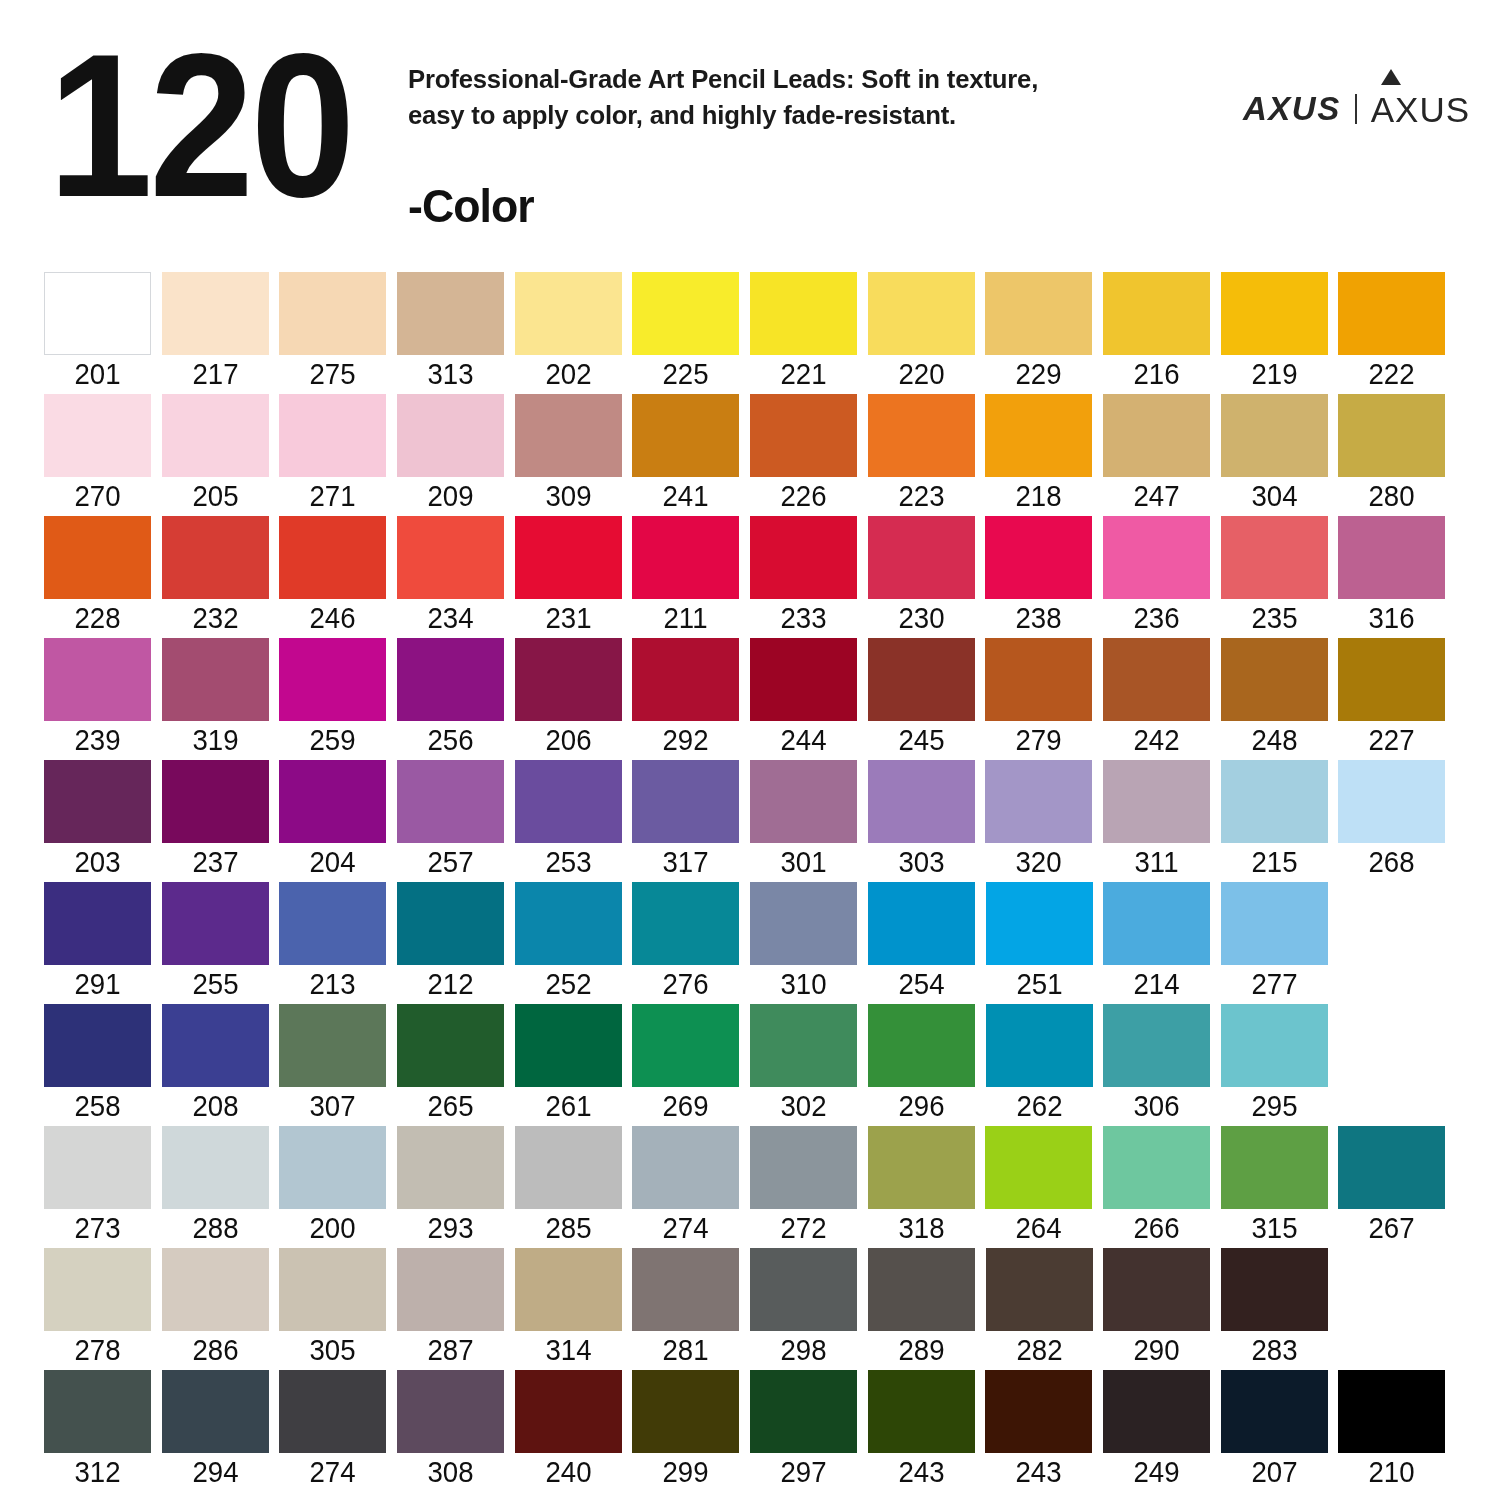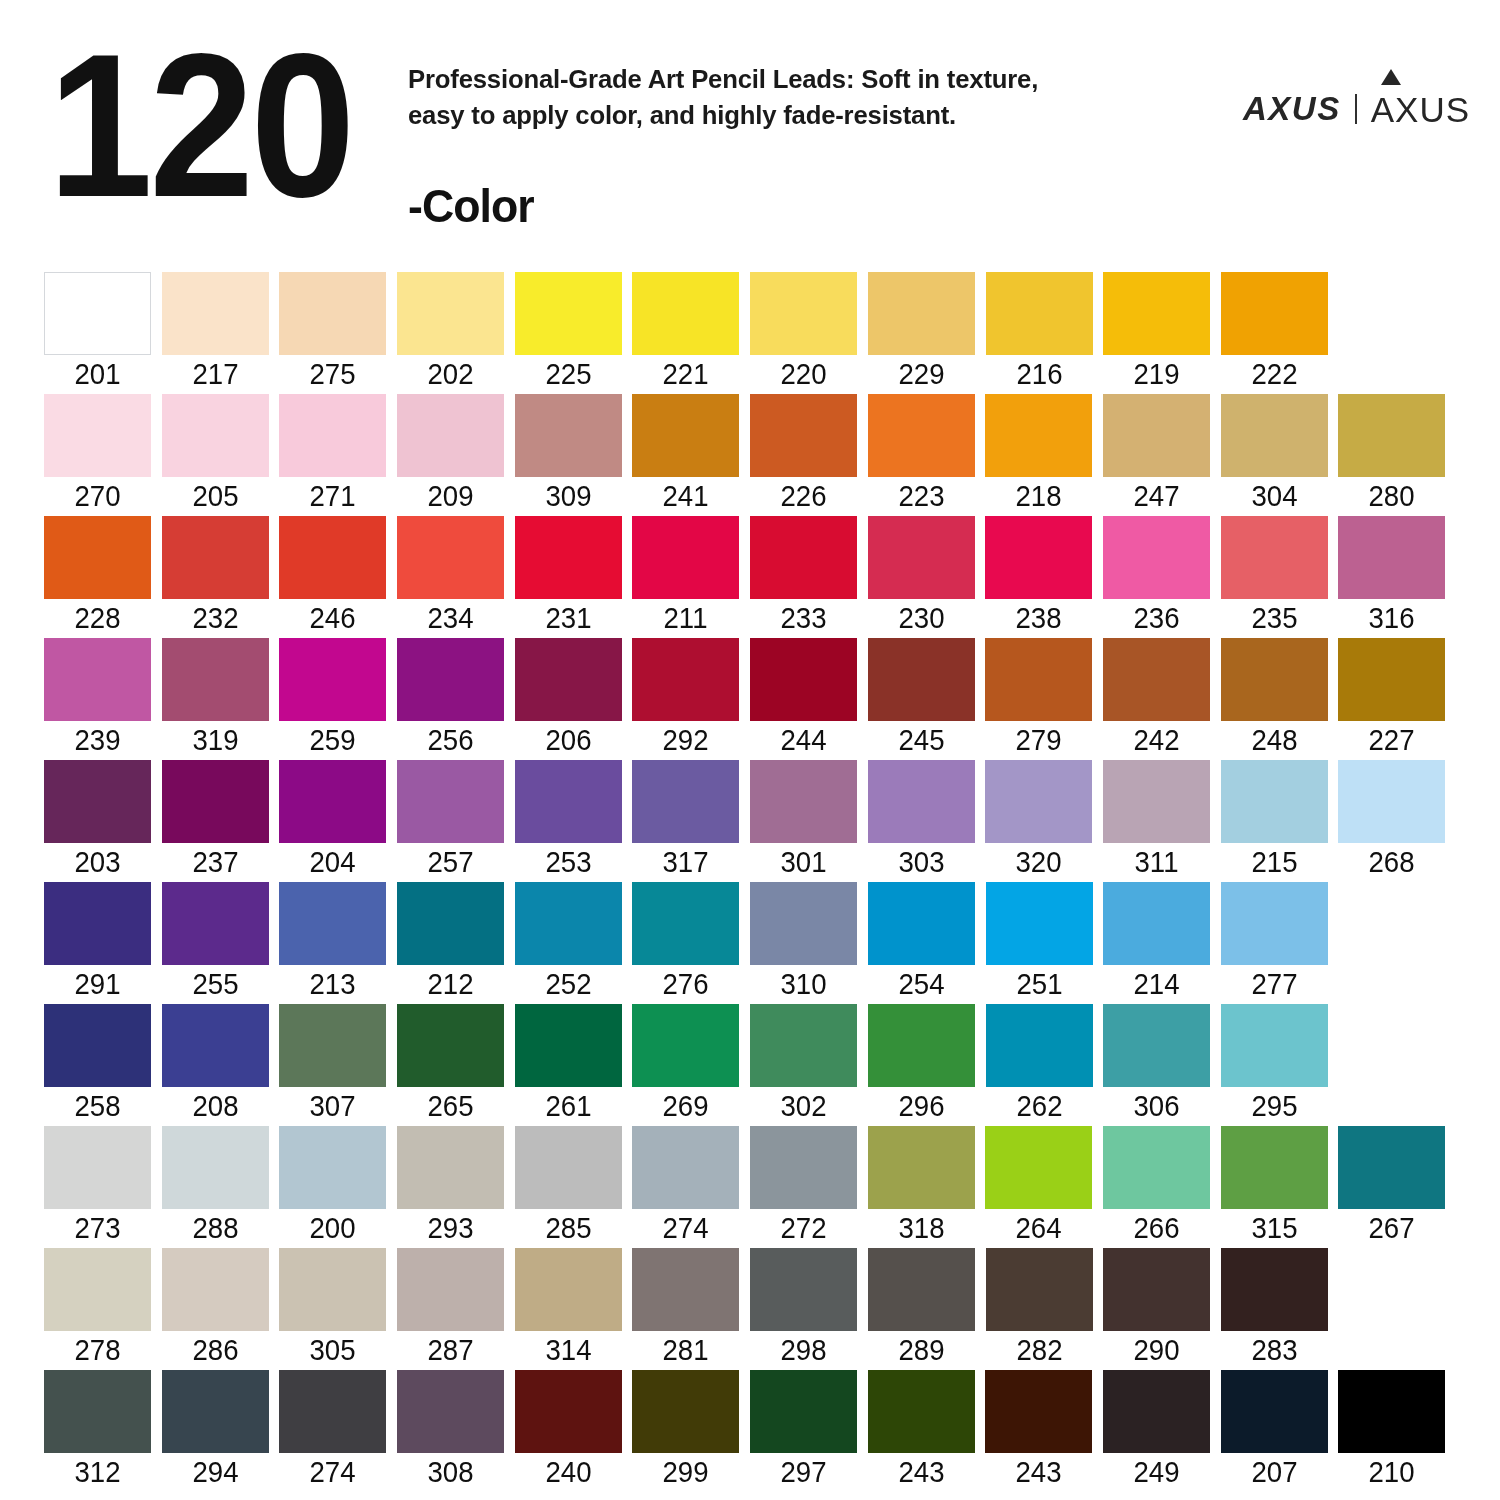--- a/index.html
+++ b/index.html
@@ -191,20 +191,24 @@
         </div>
         <div class="cell">
           <div class="chip" style="background: rgb(250, 227, 201);"></div>
           <div class="code">217</div>
         </div>
         <div class="cell">
           <div class="chip" style="background: rgb(246, 216, 180);"></div>
           <div class="code">275</div>
         </div>
         <div class="cell">
+          <div class="chip" style="background: rgb(212, 181, 149);"></div>
+          <div class="code">313</div>
+        </div>
+        <div class="cell">
           <div class="chip" style="background: rgb(251, 229, 144);"></div>
           <div class="code">202</div>
         </div>
         <div class="cell">
           <div class="chip" style="background: rgb(248, 236, 43);"></div>
           <div class="code">225</div>
         </div>
         <div class="cell">
           <div class="chip" style="background: rgb(247, 228, 38);"></div>
           <div class="code">221</div>

